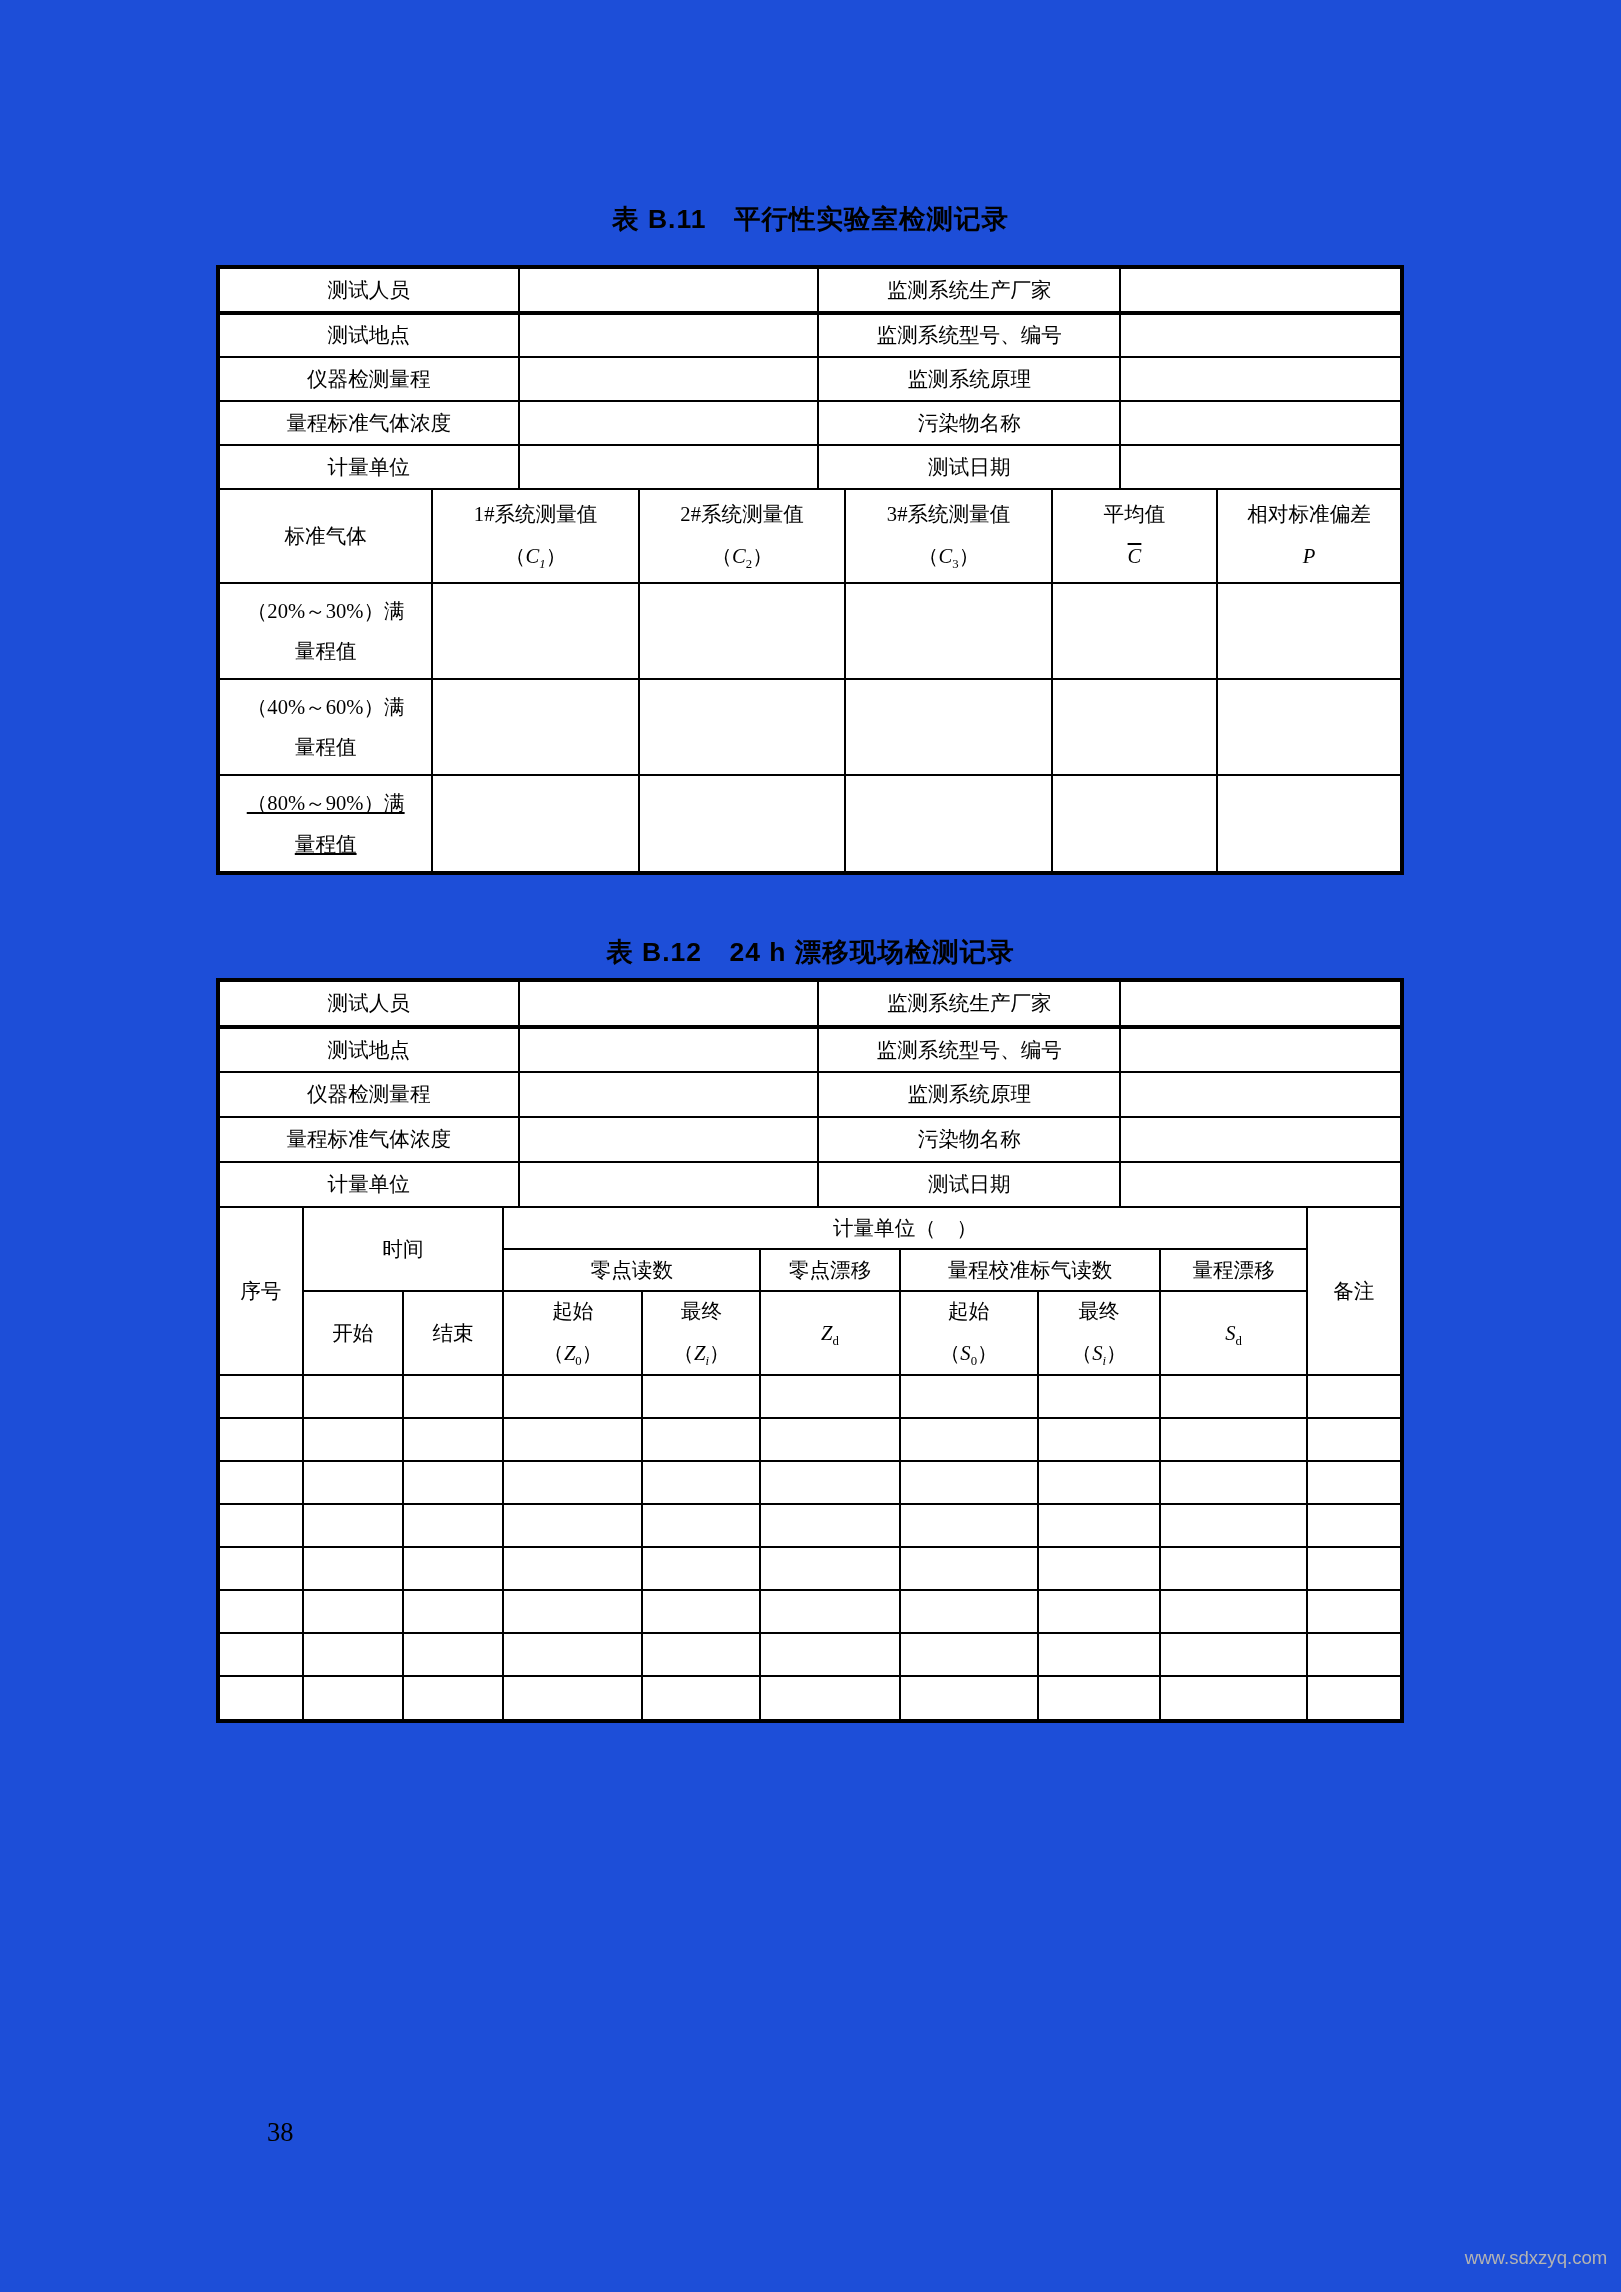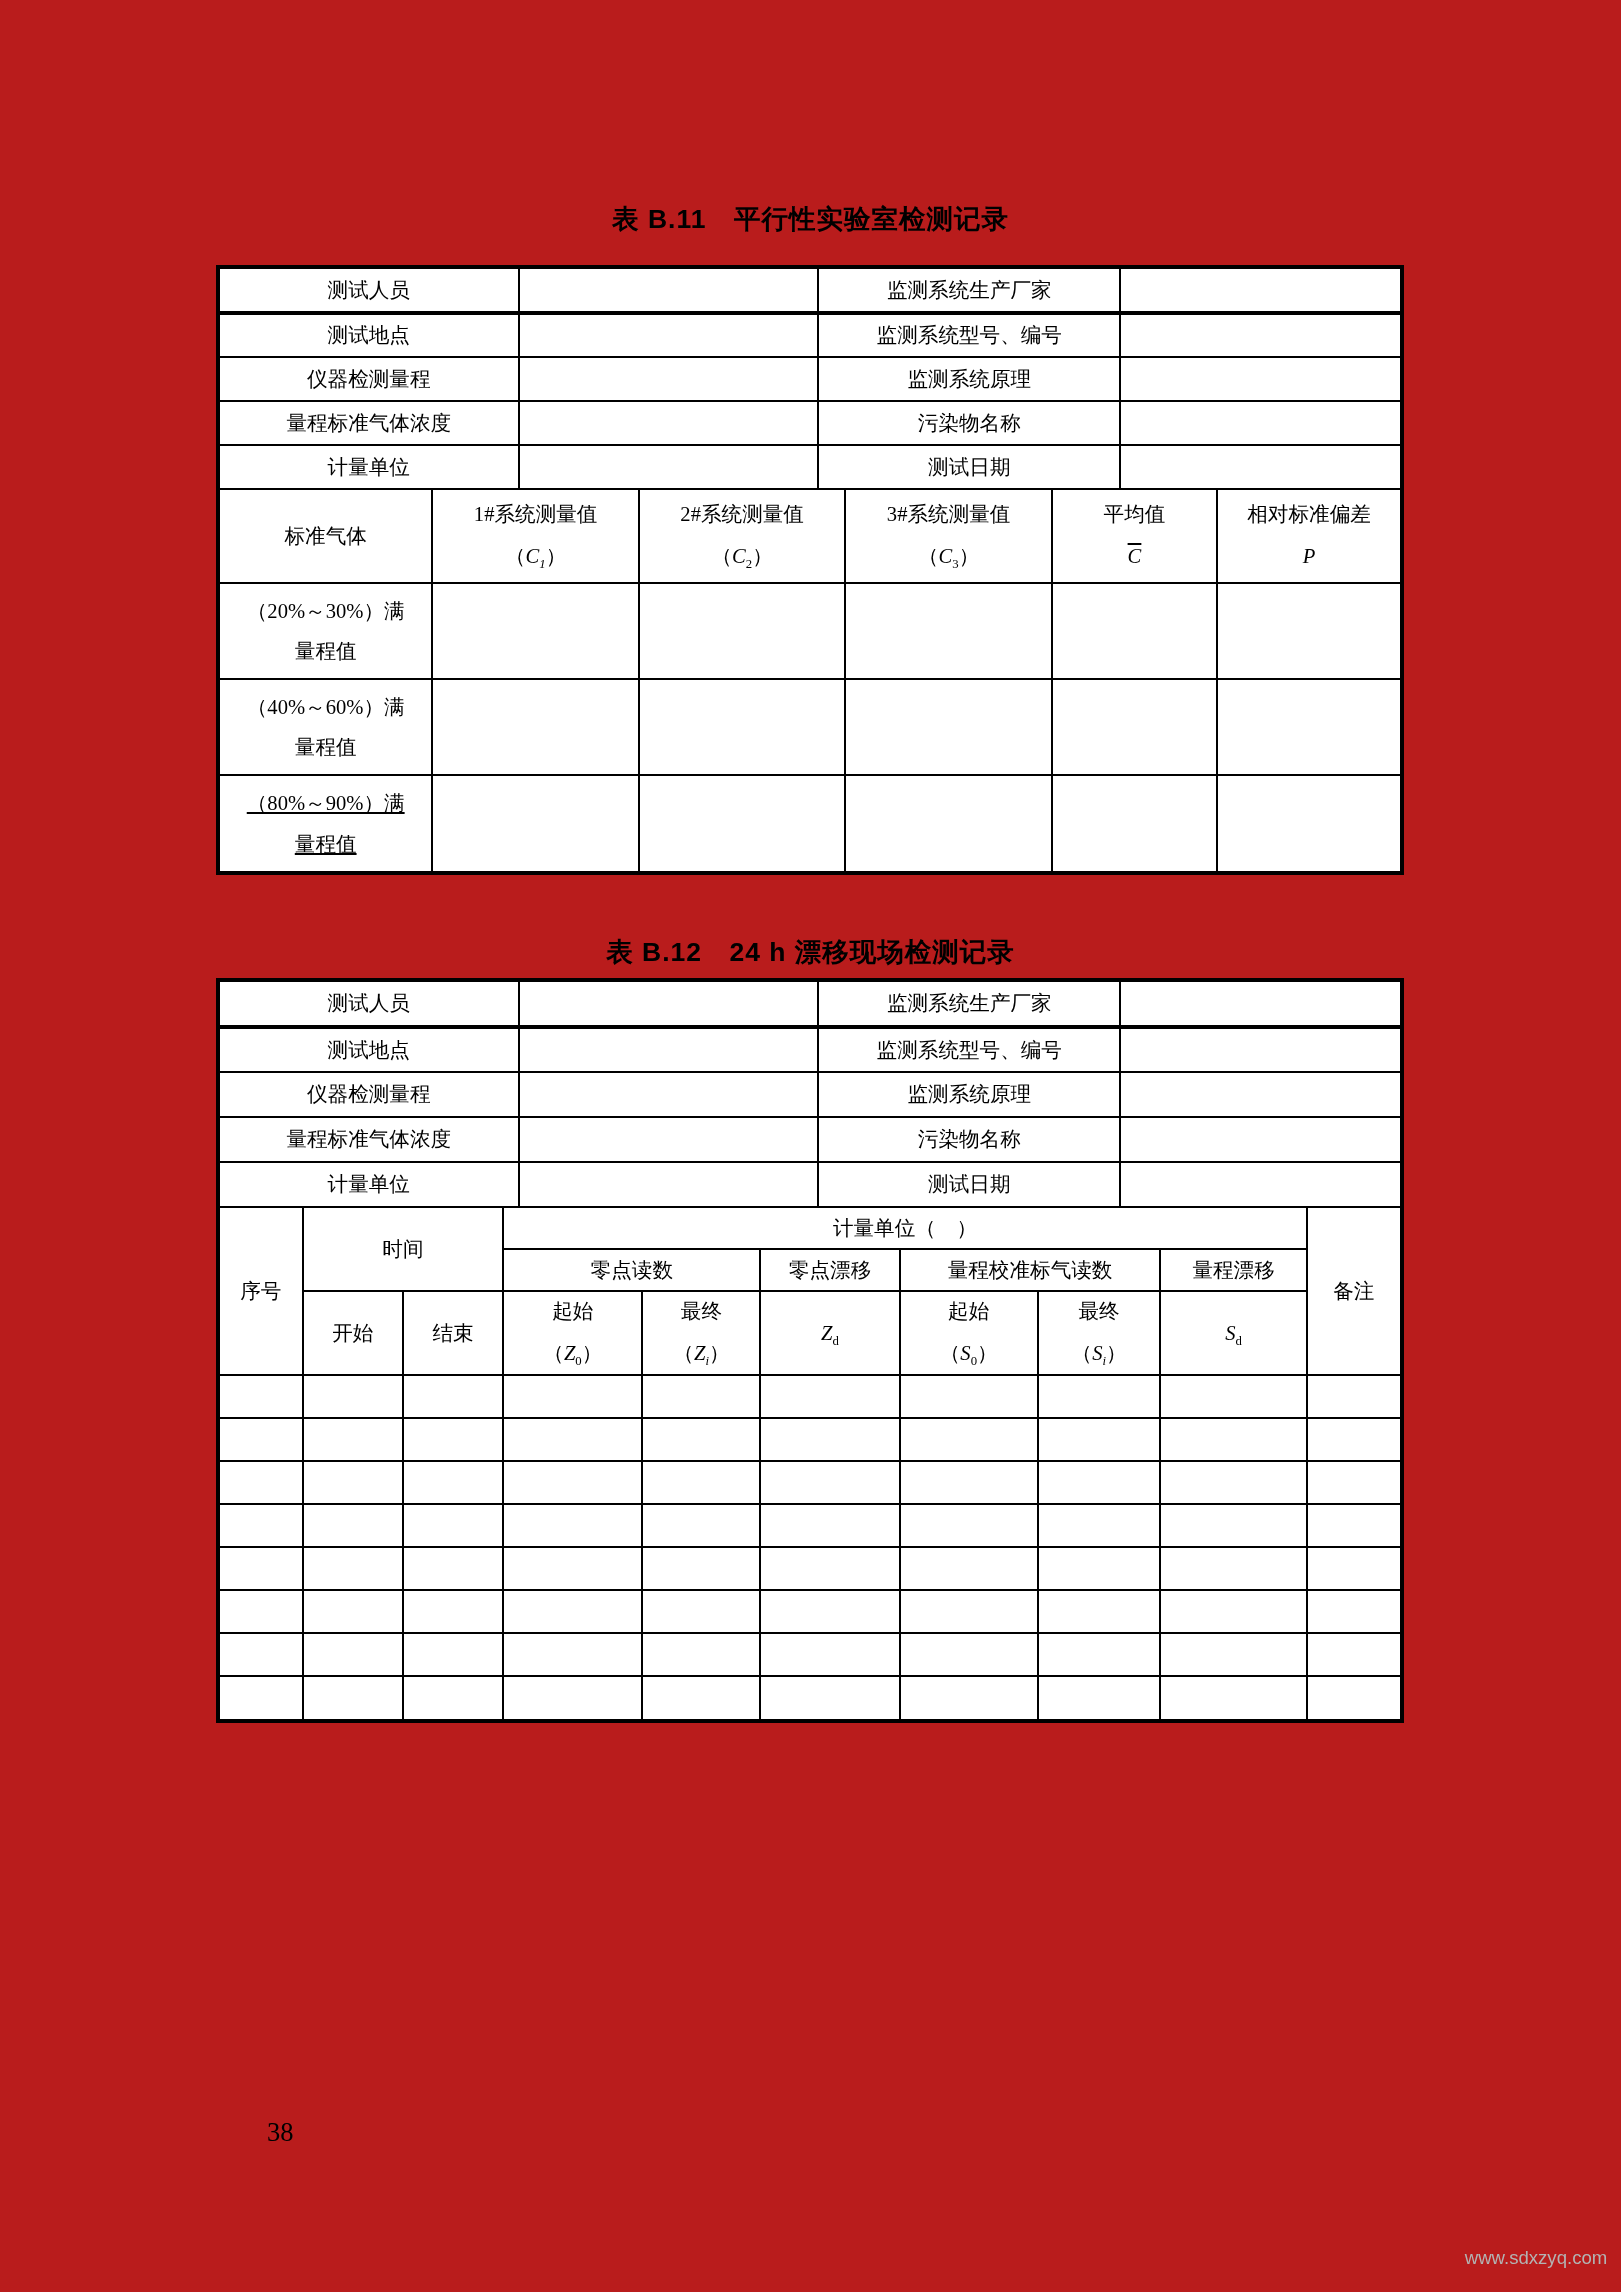--- a/index.html
+++ b/index.html
@@ -1,19 +1,19 @@
 <!DOCTYPE html>
 <html><head>
 <meta charset="utf-8">
 <style>
   html,body{margin:0;padding:0;background:#ffffff;}
   .page{
     position:relative;
     width:1621px;height:2293px;
-    background:#b91c1c;
+    background:#1d4ed8;
     font-family:"Liberation Serif","DejaVu Serif",serif;
     color:#000;
     overflow:hidden;
   }
   .tbl-title{
     position:absolute;left:0;width:1621px;
     text-align:center;
     font-family:"Liberation Sans","DejaVu Sans",sans-serif;
     font-weight:bold;
     font-size:26.5px;

